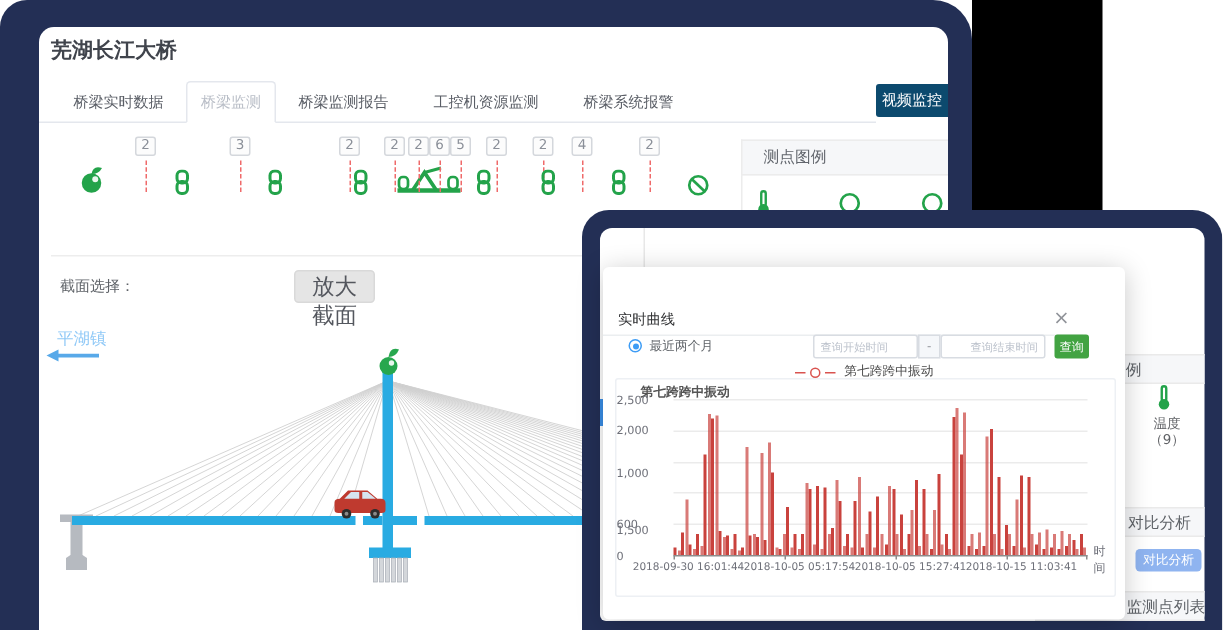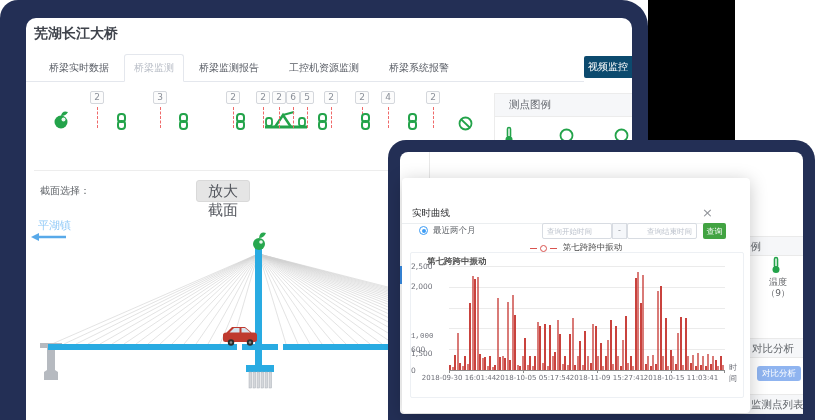--- a/index.html
+++ b/index.html
@@ -445,24 +445,24 @@
               <div class="c-bar alt" style="left: 263.45px; height: 13.7px; background: rgb(201, 66, 61);"></div>
               <div class="c-bar" style="left: 265.96px; height: 10.4px; background: rgb(201, 66, 61);"></div>
               <div class="c-bar alt" style="left: 268.47px; height: 3.7px; background: rgb(201, 66, 61);"></div>
               <div class="c-bar" style="left: 270.98px; height: 14.1px; background: rgb(201, 66, 61);"></div>
               <div class="c-bar alt" style="left: 273.49px; height: 5px; background: rgb(201, 66, 61);"></div>
             </div>
           <span class="abs c-xname">时间</span>
         <span class="c-ylabel" style="top: 8.5px;">2,500</span>
             <span class="c-ylabel" style="top: 29.3px;">2,000</span>
             <span class="c-ylabel" style="top: 50.1px; margin-top: 46px;">1,500</span>
-            <span class="c-ylabel" style="top: 79px; font-family: Liberation Mono, monospace;">1,000</span>
+            <span class="c-ylabel" style="top: 58px;">1,000</span>
             <span class="c-ylabel" style="top: 91.7px;">600</span>
             <span class="c-ylabel" style="top: 112.5px;">0</span>
             <span class="c-xlabel" style="left: 48px;">2018-09-30 16:01:44</span>
             <span class="c-xlabel" style="left: 122px;">2018-10-05 05:17:54</span>
-            <span class="c-xlabel" style="left: 196px;">2018-11-09 15:27:41</span>
+            <span class="c-xlabel" style="left: 196px;">2018-10-05 15:27:41</span>
             <span class="c-xlabel" style="left: 270px;">2018-10-15 11:03:41</span>
           </div>
       </div>
     </div>
   </div>
 </div>
 
 </body></html>

